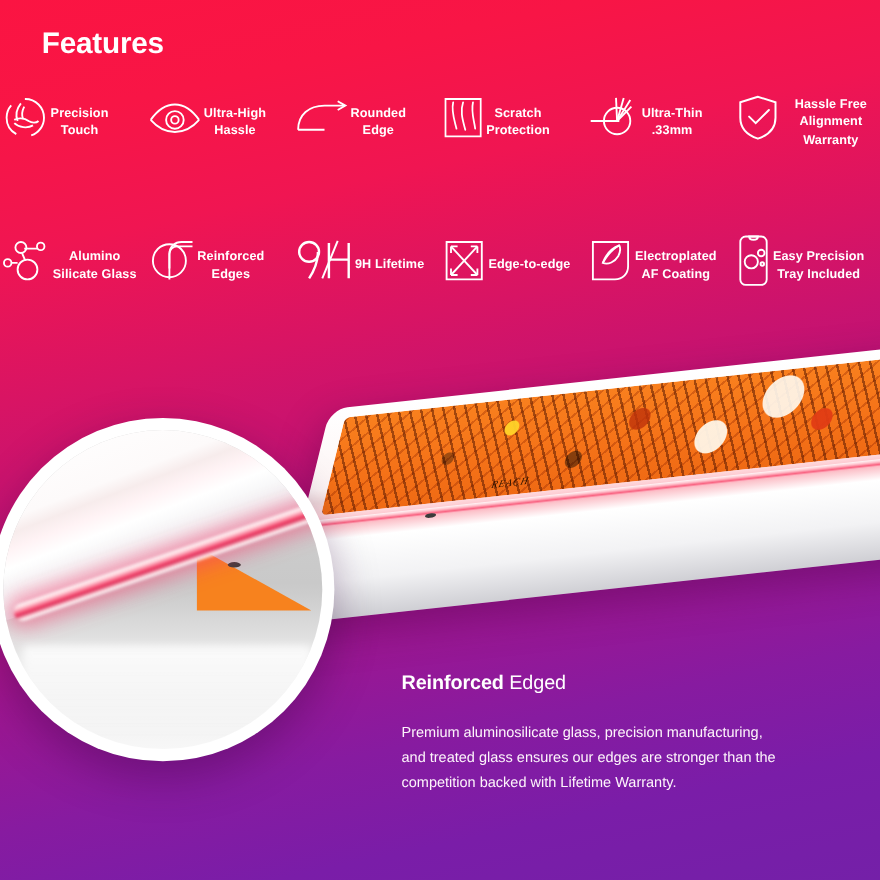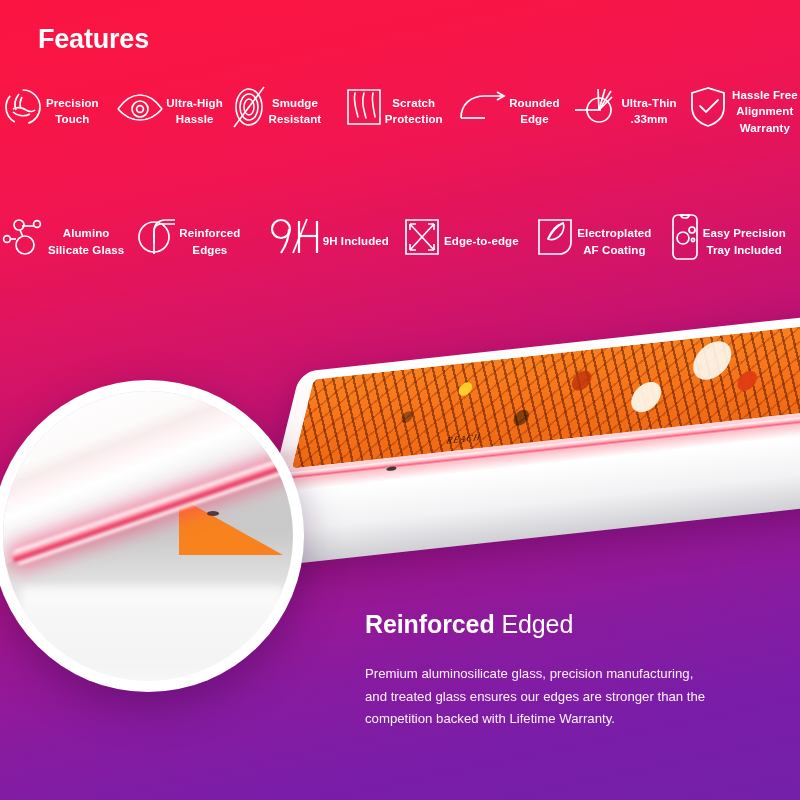--- a/index.html
+++ b/index.html
@@ -182,21 +182,21 @@
   .mag-reflection {
     position: absolute;
     left: 18px; bottom: 8px; right: 10px; height: 86px;
     background: linear-gradient(180deg, rgba(255,255,255,.85), rgba(214,214,214,0));
     filter: blur(4px);
   }
 
   
   .callout { position: absolute; left: 365px; top: 610px; width: 400px; }
   .callout-title {
-    font-size: 25px;
+    font-size: 18px;
     color: #ffffff;
     letter-spacing: -0.1px;
     margin-bottom: 12px;
   }
   .callout-title b { font-weight: bold; }
   .callout-title span { font-weight: normal; }
   .callout-body {
     font-size: 13.2px;
     line-height: 1.72;
     color: #fdf4fb;
@@ -233,56 +233,44 @@
           <path d="M4 22c7-10 14-14 22-14s15 4 22 14"></path>
           <path d="M4 22c7 8 14 11 22 11s15-3 22-11"></path>
           <circle cx="26" cy="22" r="8"></circle>
           <circle cx="26" cy="22" r="3.4"></circle>
         </svg>
       </div>
       <div class="feature-label">Ultra-High
 Hassle</div>
     </div>
 
-    <div class="feature-cell">
-      <div class="feature-icon">
-        <svg width="40" height="48" viewBox="0 0 40 48" fill="none" stroke="#fff" stroke-width="1.6">
-          <ellipse cx="20" cy="24" rx="13" ry="18"></ellipse>
-          <ellipse cx="20" cy="24" rx="9" ry="13"></ellipse>
-          <ellipse cx="20" cy="24" rx="5" ry="8"></ellipse>
-          <path d="M5 44 35 4"></path>
-        </svg>
-      </div>
-      <div class="feature-label">Smudge
-Resistant</div>
+
+    <div class="feature-cell">
+      <div class="feature-icon">
+        <svg width="52" height="38" viewBox="0 0 52 38" fill="none" stroke="#fff" stroke-width="1.7">
+          <path d="M4 30c0-14 10-22 24-22h18"></path>
+          <path d="M4 30h24"></path>
+          <path d="M40 4l7 4-7 4"></path>
+        </svg>
+      </div>
+      <div class="feature-label">Rounded
+Edge</div>
     </div>
 
     <div class="feature-cell">
       <div class="feature-icon">
         <svg width="42" height="46" viewBox="0 0 42 46" fill="none" stroke="#fff" stroke-width="1.6">
           <path d="M5 6h32v34H5z"></path>
           <path d="M12 9c-2 8 1 16 3 24" stroke-linecap="round"></path>
           <path d="M21 9c-3 9 0 17 2 25" stroke-linecap="round"></path>
           <path d="M30 9c-2 9 1 16 2 24" stroke-linecap="round"></path>
         </svg>
       </div>
       <div class="feature-label">Scratch
 Protection</div>
-    </div>
-
-    <div class="feature-cell">
-      <div class="feature-icon">
-        <svg width="52" height="38" viewBox="0 0 52 38" fill="none" stroke="#fff" stroke-width="1.7">
-          <path d="M4 30c0-14 10-22 24-22h18"></path>
-          <path d="M4 30h24"></path>
-          <path d="M40 4l7 4-7 4"></path>
-        </svg>
-      </div>
-      <div class="feature-label">Rounded
-Edge</div>
     </div>
 
     <div class="feature-cell">
       <div class="feature-icon">
         <svg width="50" height="44" viewBox="0 0 50 44" fill="none" stroke="#fff" stroke-width="1.7">
           <circle cx="28" cy="25" r="12"></circle>
           <path d="M4 25h26"></path>
           <path d="M28 25 40 6"></path>
           <path d="M28 25 34 4"></path>
           <path d="M28 25 27 4"></path>
@@ -340,21 +328,21 @@
       <div class="feature-icon">
         <svg width="56" height="44" viewBox="0 0 56 44" fill="none" stroke="#fff" stroke-width="2.2">
           <circle cx="14" cy="14" r="9"></circle>
           <path d="M22 14c0 10-4 18-8 24"></path>
           <path d="M32 6v32"></path>
           <path d="M50 6v32"></path>
           <path d="M32 21h18"></path>
           <path d="M26 38 40 4" stroke-width="1.8"></path>
         </svg>
       </div>
-      <div class="feature-label">9H Included</div>
+      <div class="feature-label">9H Lifetime</div>
     </div>
 
     <div class="feature-cell">
       <div class="feature-icon">
         <svg width="44" height="44" viewBox="0 0 44 44" fill="none" stroke="#fff" stroke-width="1.7">
           <path d="M6 5h32v34H6z"></path>
           <path d="M10 9 34 35"></path>
           <path d="M34 9 10 35"></path>
           <path d="M10 9h6M10 9v6"></path>
           <path d="M34 35h-6M34 35v-6"></path>

